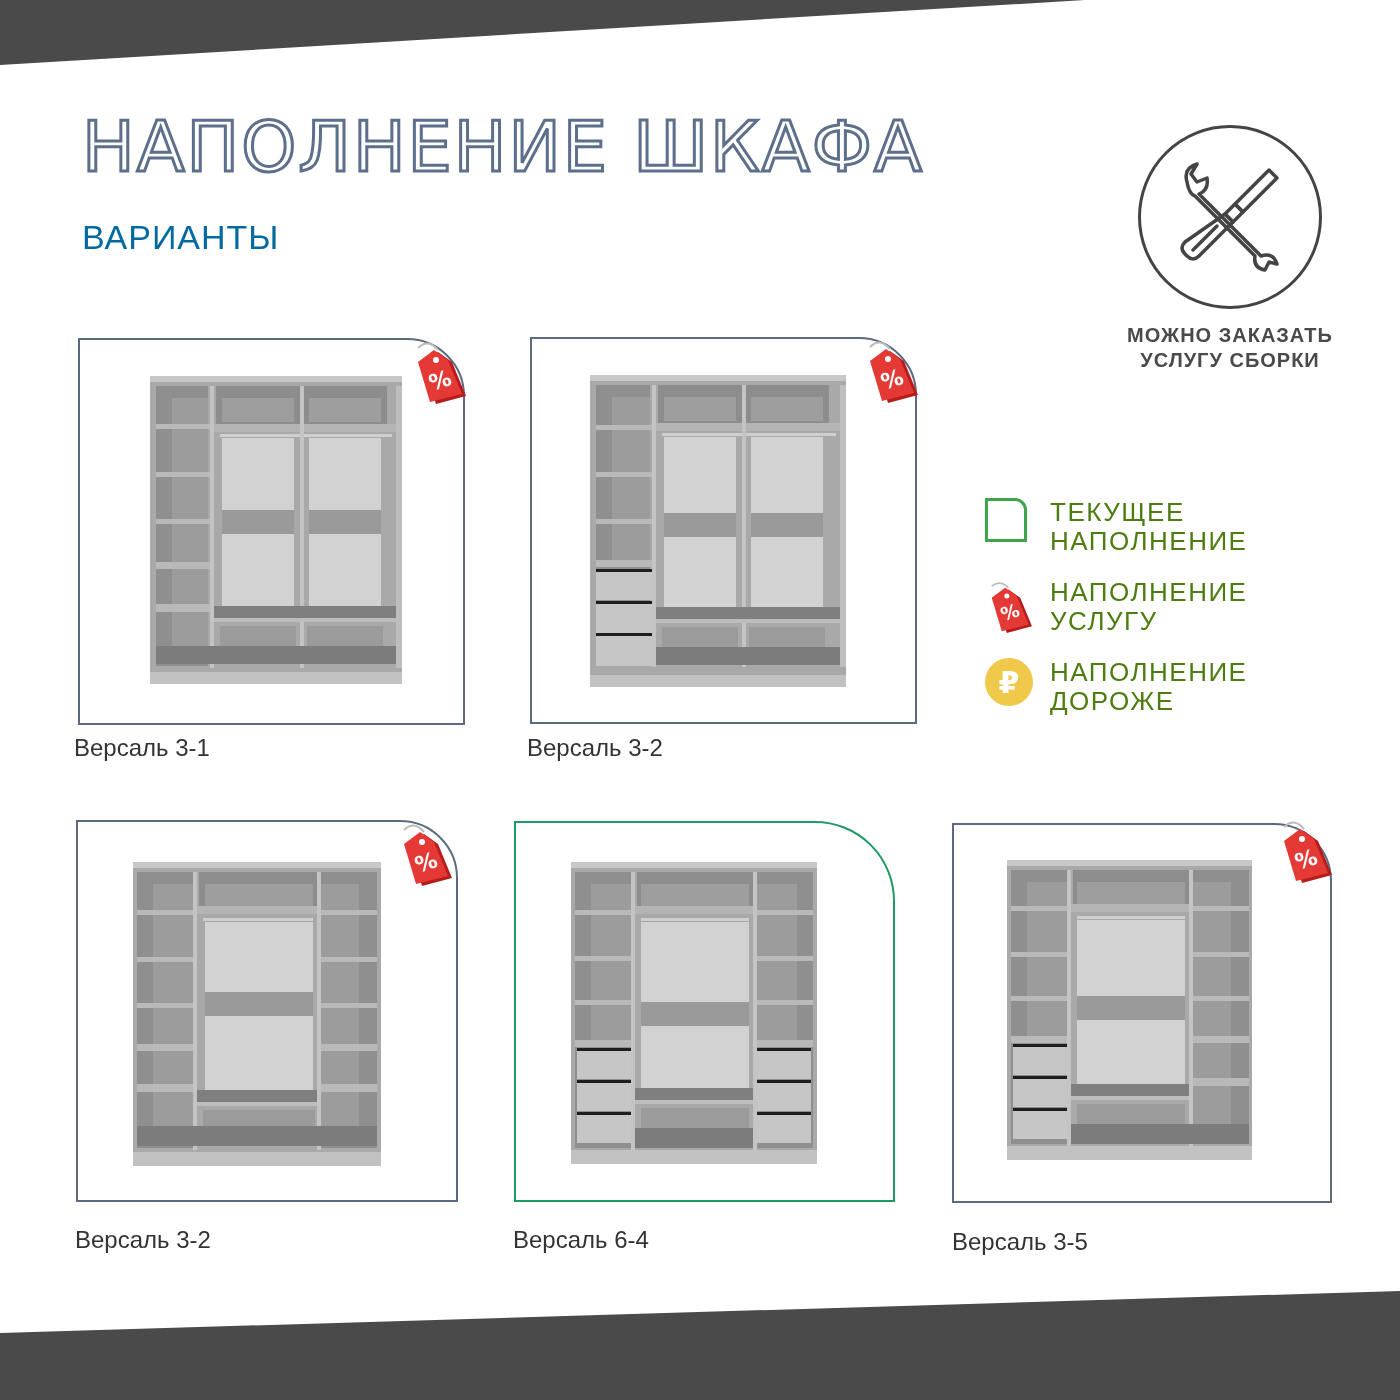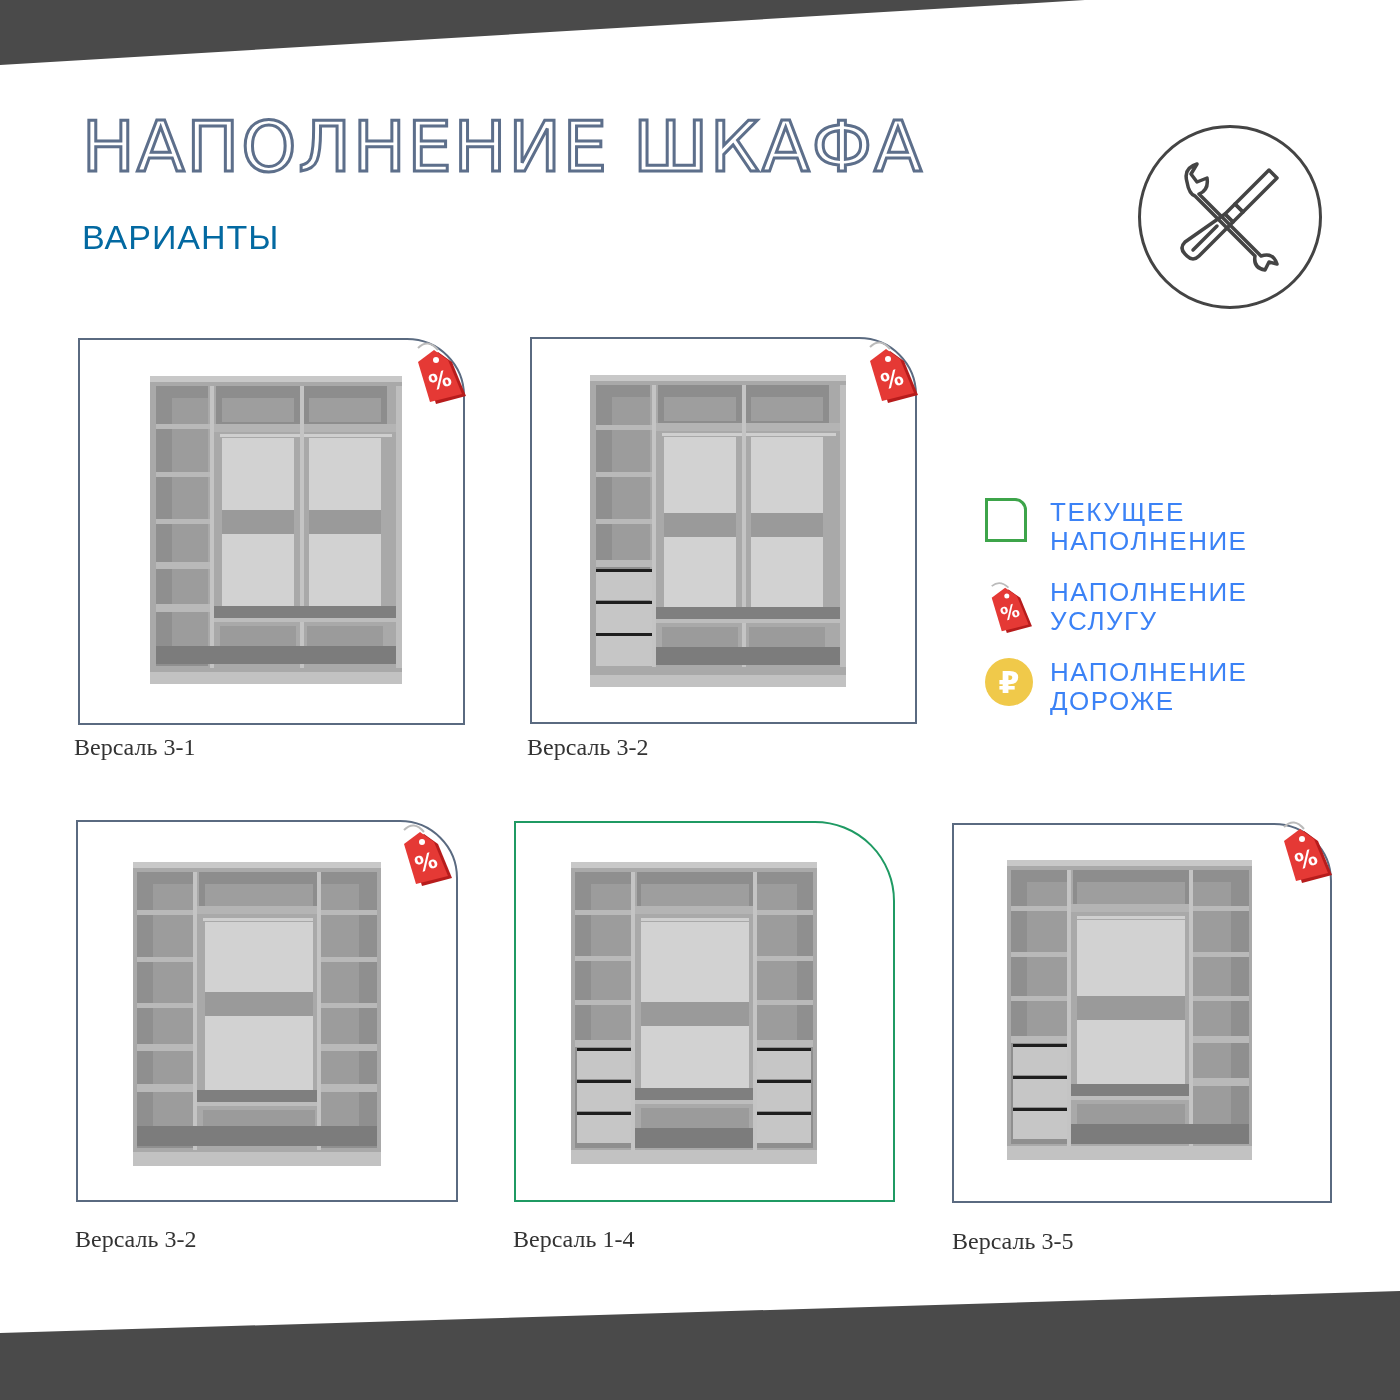--- a/index.html
+++ b/index.html
@@ -12,28 +12,28 @@
            -webkit-text-stroke:3px #5d6f8b; font-family:"DejaVu Sans", sans-serif; font-weight:normal; line-height:1; }
   .subtitle { position:absolute; left:82px; top:218px; font-size:34px; color:#0369a1; letter-spacing:1px; font-family:"Liberation Sans", sans-serif; }
 
   .assembly { position:absolute; left:1110px; top:125px; width:240px; text-align:center; }
   .assembly-circle { width:184px; height:184px; margin:0 auto; border:3px solid #444; border-radius:50%; box-sizing:border-box; display:flex; align-items:center; justify-content:center; }
   .assembly-text { margin-top:14px; font-size:20px; font-weight:bold; color:#4a4a4a; letter-spacing:1px; line-height:25px; font-family:"Liberation Sans", sans-serif; }
 
   .legend { position:absolute; left:985px; top:498px; }
   .legend-item { display:flex; align-items:flex-start; margin-bottom:22px; }
   .legend-icon { width:50px; height:50px; margin-right:15px; flex:0 0 50px; position:relative; }
-  .legend-text { font-size:26px; letter-spacing:1.5px; color:#3b82f6; line-height:29px; font-family:"Liberation Sans", sans-serif; }
+  .legend-text { font-size:26px; letter-spacing:1.5px; color:#4d7c0f; line-height:29px; font-family:"Liberation Sans", sans-serif; }
   .legend-box { width:42px; height:44px; border:3px solid #3da44a; border-top-right-radius:12px; box-sizing:border-box; }
   .ruble { width:48px; height:48px; border-radius:50%; background:#f0c94a; display:flex; align-items:center; justify-content:center; color:#fff; font-weight:bold; font-size:30px; font-family:"DejaVu Sans", sans-serif; }
 
   .card { position:absolute; }
   .card-frame { position:absolute; left:0; top:0; box-sizing:border-box; border:2px solid #5a6a80; border-top-right-radius:58px; background:#fff; }
   .card-frame.current { border-color:#1f9a63; border-top-right-radius:80px; }
-  .card-label { position:absolute; font-size:24px; color:#333; font-family:Liberation Serif, serif; white-space:nowrap; }
+  .card-label { position:absolute; font-size:24px; color:#333; font-family:Liberation Sans, sans-serif; white-space:nowrap; }
   .tag { position:absolute; width:62px; height:66px; }
   .wardrobe { position:absolute; }
 </style>
 </head>
 <body>
 
 <svg class="banner banner-top" viewBox="0 0 1400 70" preserveAspectRatio="none">
   <polygon points="0,0 1085,0 0,65" fill="#4a4a4a"></polygon>
 </svg>
 <svg class="banner banner-bottom" viewBox="0 0 1400 110" preserveAspectRatio="none">
@@ -47,20 +47,24 @@
   <div class="assembly-circle">
     <svg width="130" height="130" viewBox="0 0 130 130" fill="none" stroke="#444" stroke-width="3.5" stroke-linejoin="round" stroke-linecap="round">
 
       <path d="M104 18 L112 26 L78 60 L70 52 Z"></path>
       <path d="M70 52 L78 60 L68 70 L60 62 Z"></path>
       <path d="M60 62 L68 70 L34 104 Q28 110 22 104 L20 102 Q14 96 20 90 Z"></path>
       <path d="M28 98 L52 74"></path>
 
       <path d="M22 30 Q18 16 32 12 L26 22 L32 30 L42 26 Q44 38 34 42 L96 104 Q108 100 112 112 L104 110 L100 118 Q88 116 90 104 L30 44 Q24 42 22 30 Z"></path>
     </svg>
+  </div>
+  <div class="assembly-text">
+    <div>МОЖНО ЗАКАЗАТЬ</div>
+    <div>УСЛУГУ СБОРКИ</div>
   </div>
 </div>
 
 <div class="legend">
   <div class="legend-item">
     <div class="legend-icon">
         <div class="legend-box"></div>
       </div>
     <div class="legend-text">
       <div>ТЕКУЩЕЕ</div>
@@ -278,21 +282,21 @@
     <rect x="70" y="22" width="108" height="22" fill="#9e9e9e"></rect>
     <rect x="64" y="44" width="118" height="8" fill="#b4b4b4"></rect>
     <rect x="70" y="56" width="108" height="3" fill="#cfcfcf"></rect>
     <rect x="70" y="60" width="108" height="168" fill="#d2d2d2"></rect>
     <rect x="70" y="140" width="108" height="24" fill="#9a9a9a"></rect>
     <rect x="64" y="226" width="118" height="12" fill="#7f7f7f"></rect>
     <rect x="64" y="238" width="118" height="4" fill="#bdbdbd"></rect>
     <rect x="70" y="246" width="108" height="20" fill="#9b9b9b"></rect>
     <rect x="64" y="266" width="118" height="20" fill="#7c7c7c"></rect>
   </svg>
-  <div class="card-label" style="left:-1px; top:405px;">Версаль 1-4</div>
+  <div class="card-label" style="left:-1px; top:405px;">Версаль 6-4</div>
 </div>
 
 <div class="card" style="left:952px; top:823px;">
   <div class="card-frame" style="width:380px; height:380px;"></div>
   <svg class="wardrobe" style="left:55px; top:37px;" width="245" height="300" viewBox="0 0 245 300">
     <rect x="0" y="0" width="245" height="300" fill="#a9a9a9"></rect>
     <rect x="0" y="0" width="245" height="6" fill="#c8c8c8"></rect>
     <rect x="0" y="286" width="245" height="14" fill="#c2c2c2"></rect>
     <rect x="4" y="10" width="56" height="274" fill="#8f8f8f"></rect>
     <rect x="20" y="22" width="40" height="160" fill="#9c9c9c"></rect>

